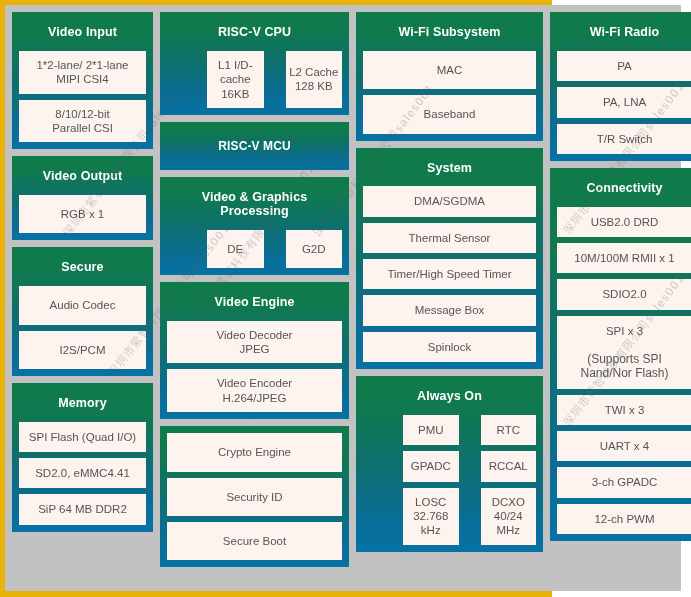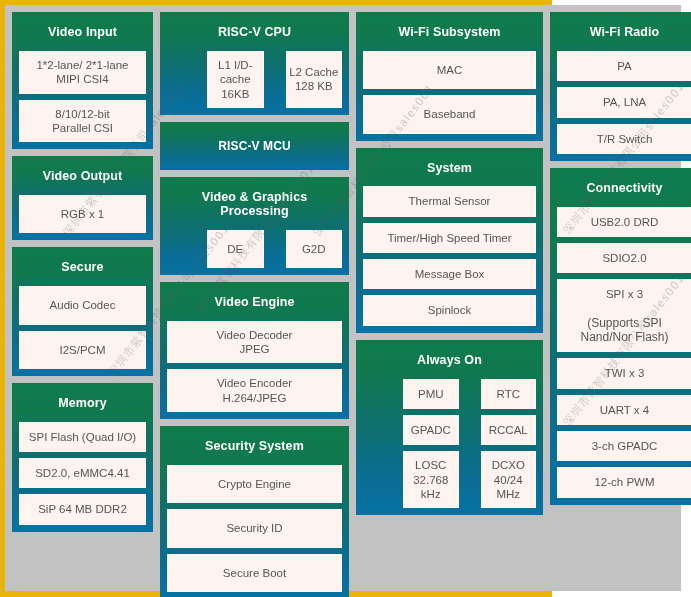--- a/index.html
+++ b/index.html
@@ -220,21 +220,20 @@
           <span>Video Decoder</span>
           <span>JPEG</span>
         </div>
         <div class="cell two">
           <span>Video Encoder</span>
           <span>H.264/JPEG</span>
         </div>
       </div>
 
       <div class="block">
-        <div class="block-title">Security System</div>
         <div class="cell big">
           <span>Crypto Engine</span>
         </div>
         <div class="cell big">
           <span>Security ID</span>
         </div>
         <div class="cell big">
           <span>Secure Boot</span>
         </div>
       </div>
@@ -248,20 +247,23 @@
         <div class="cell big">
           <span>MAC</span>
         </div>
         <div class="cell big">
           <span>Baseband</span>
         </div>
       </div>
 
       <div class="block">
         <div class="block-title">System</div>
+        <div class="cell">
+          <span>DMA/SGDMA</span>
+        </div>
         <div class="cell">
           <span>Thermal Sensor</span>
         </div>
         <div class="cell">
           <span>Timer/High Speed Timer</span>
         </div>
         <div class="cell">
           <span>Message Box</span>
         </div>
         <div class="cell">
@@ -313,20 +315,23 @@
         </div>
         <div class="cell">
           <span>T/R Switch</span>
         </div>
       </div>
 
       <div class="block">
         <div class="block-title">Connectivity</div>
         <div class="cell">
           <span>USB2.0 DRD</span>
+        </div>
+        <div class="cell">
+          <span>10M/100M RMII x 1</span>
         </div>
         <div class="cell">
           <span>SDIO2.0</span>
         </div>
         <div class="cell">
           <span>SPI x 3</span>
           <span class="sub">(Supports SPI Nand/Nor Flash)</span>
         </div>
         <div class="cell">
           <span>TWI x 3</span>

